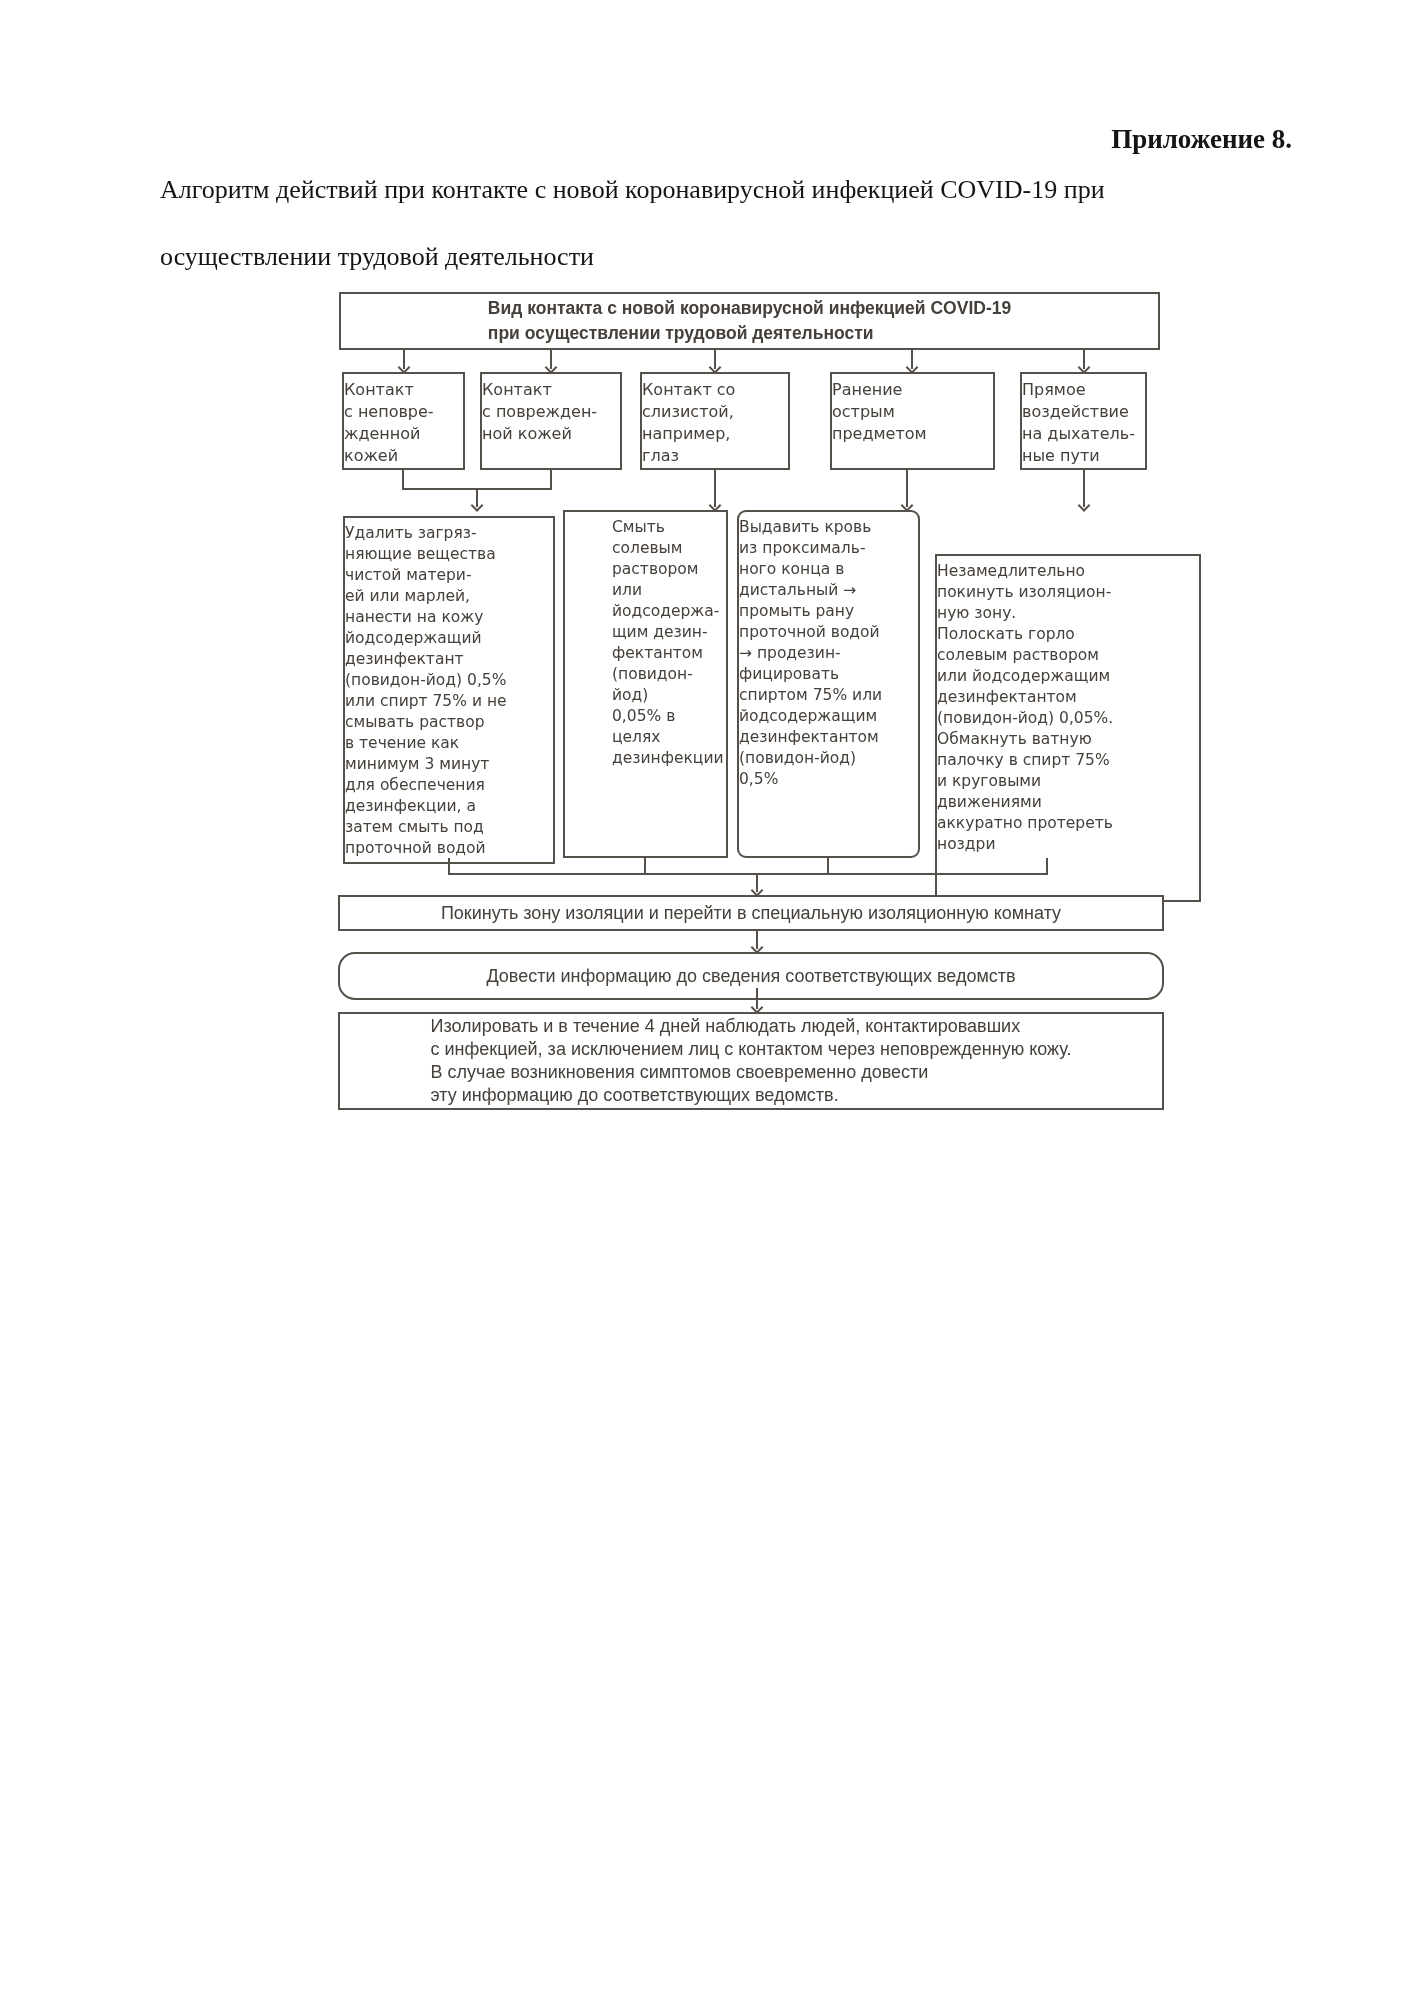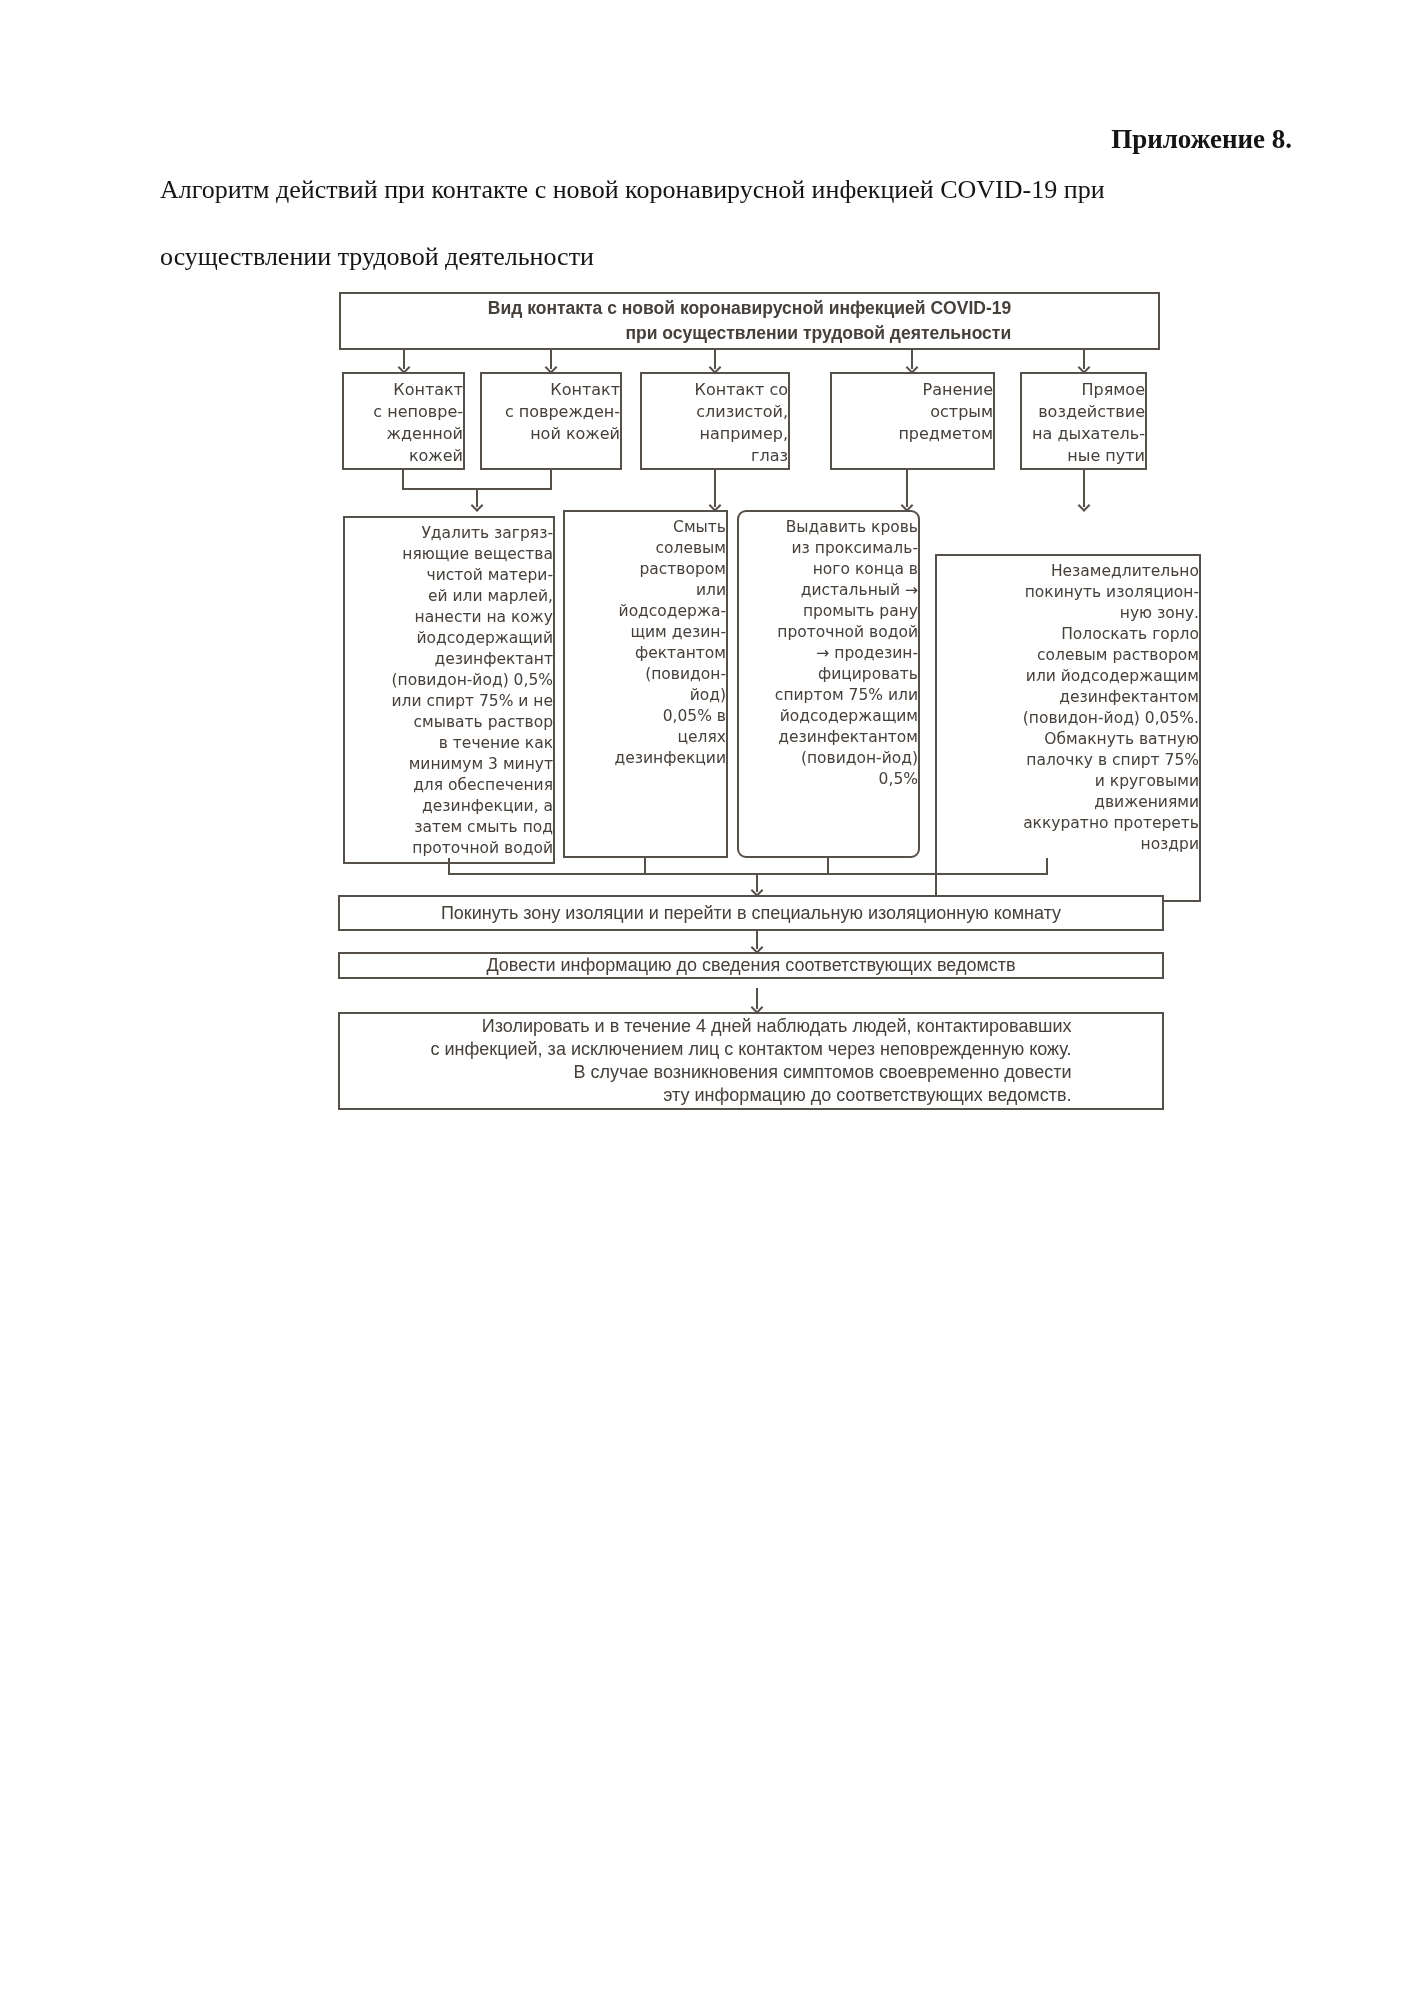--- a/index.html
+++ b/index.html
@@ -27,21 +27,21 @@
     font-family:"Liberation Serif", serif;
     font-size:26px;line-height:67px;color:var(--doc);
     white-space:pre-line;
   }
   .flowchart{position:absolute;left:337px;top:292px;width:830px;height:818px;}
   .fbox{
     position:absolute;
     border:2px solid var(--border);
     box-sizing:border-box;
     color:var(--ink);
-    text-align:right;
+    text-align:left;
     white-space:pre-line;
     background:#fff;
   }
   .fbox.top{padding-top:5px;}
   .fbox.mid{display:flex;align-items:center;justify-content:center;}
   .root-box{
     left:2px;top:0;width:821px;height:58px;
     font-family:"Liberation Sans", sans-serif;
     font-weight:bold;font-size:17.5px;line-height:25px;
   }
@@ -64,21 +64,21 @@
   .a1{left:6px;width:212px;margin-top:6px;}
   .a2{left:226px;width:165px;padding-left:47px;}
   .a3{left:400px;width:183px;border-radius:9px;}
   .a4{left:598px;width:266px;margin-top:44px;}
   .sbox{
     left:1px;width:826px;
     font-family:"Liberation Sans", sans-serif;
     font-size:18px;line-height:23px;
   }
   .s1{top:603px;height:36px;}
-  .s2{top:660px;height:27px;}
+  .s2{top:660px;height:48px;border-radius:17px;}
   .s3{top:720px;height:98px;}
   
   .vline{position:absolute;width:2px;background:var(--line);}
   .hline{position:absolute;height:2px;background:var(--line);}
   .varrow{position:absolute;width:14px;}
   .varrow::before{
     content:'';position:absolute;left:50%;transform:translateX(-50%);
     top:0;bottom:3px;width:2px;background:var(--line);
   }
   .varrow::after{

